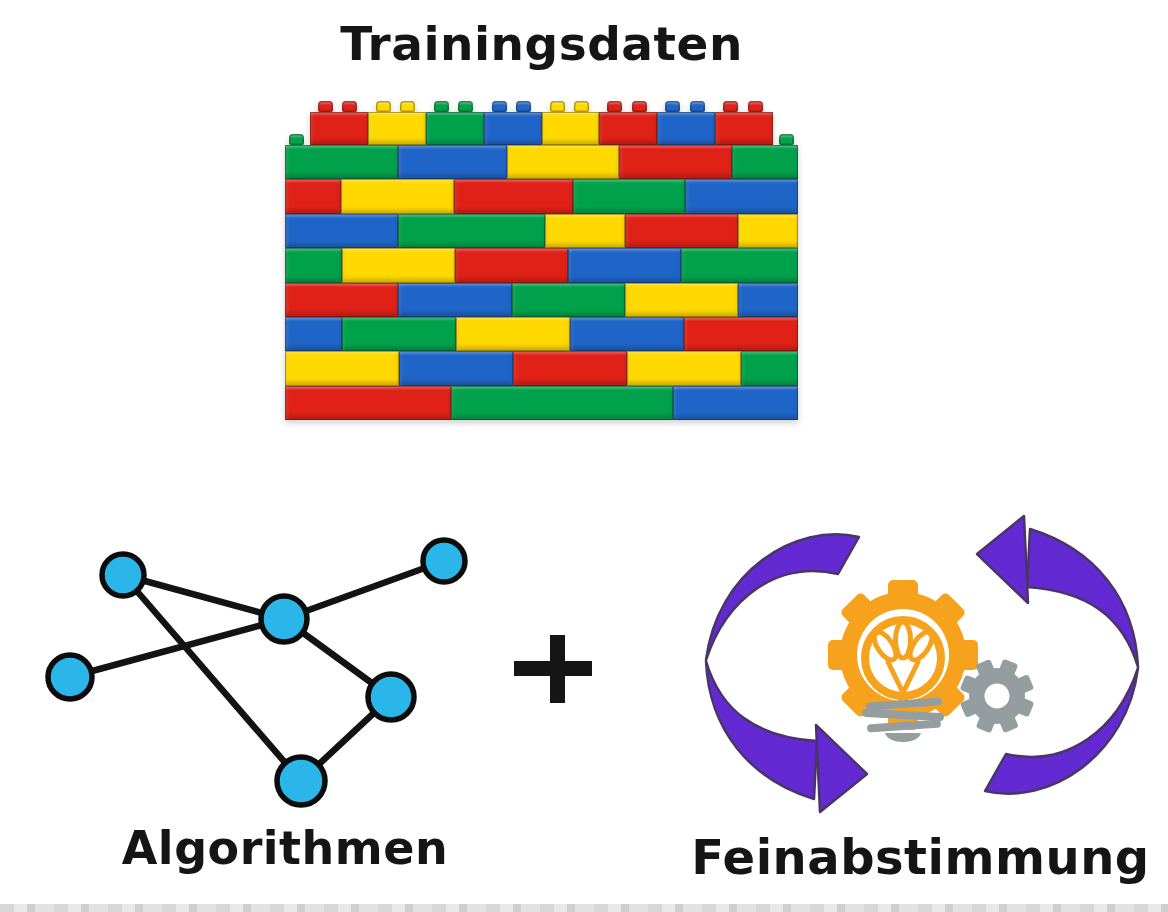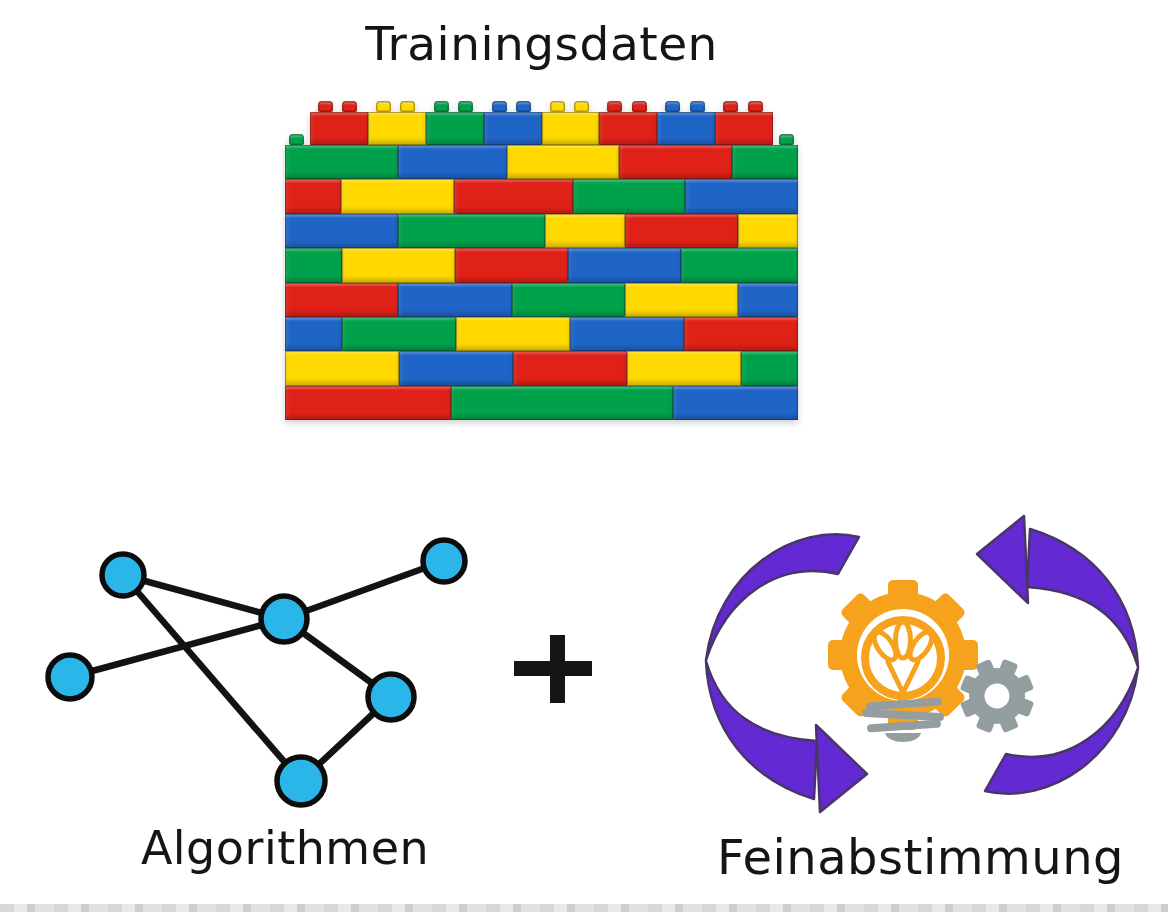--- a/index.html
+++ b/index.html
@@ -3,21 +3,21 @@
 <meta charset="utf-8">
 <style>
   html,body{margin:0;padding:0;background:#fff;}
   #stage{
     position:relative;width:1168px;height:912px;background:#ffffff;overflow:hidden;
     font-family:"DejaVu Sans","Liberation Sans",sans-serif;color:var(--text,#151515);
   }
   .sr-only{position:absolute;width:1px;height:1px;overflow:hidden;clip:rect(0 0 0 0);white-space:nowrap;}
 
   
-  .heading{position:absolute;text-align:center;line-height:1;letter-spacing:.5px;color:var(--text);}
+  .heading{position:absolute;text-align:center;line-height:1;letter-spacing:.5px;color:var(--text);font-weight:bold;}
   #title{left:285px;top:20px;width:513px;font-size:47px;}
   #label-algorithms{left:55px;top:825px;width:460px;font-size:46px;}
   #label-finetuning{left:678px;top:833px;width:485px;font-size:48px;}
 
   
   #lego-wall{
     position:absolute;left:285px;top:100px;width:513px;height:320px;
     display:flex;flex-direction:column;
     filter:drop-shadow(0 3px 3px rgba(120,120,120,.35));
   }

